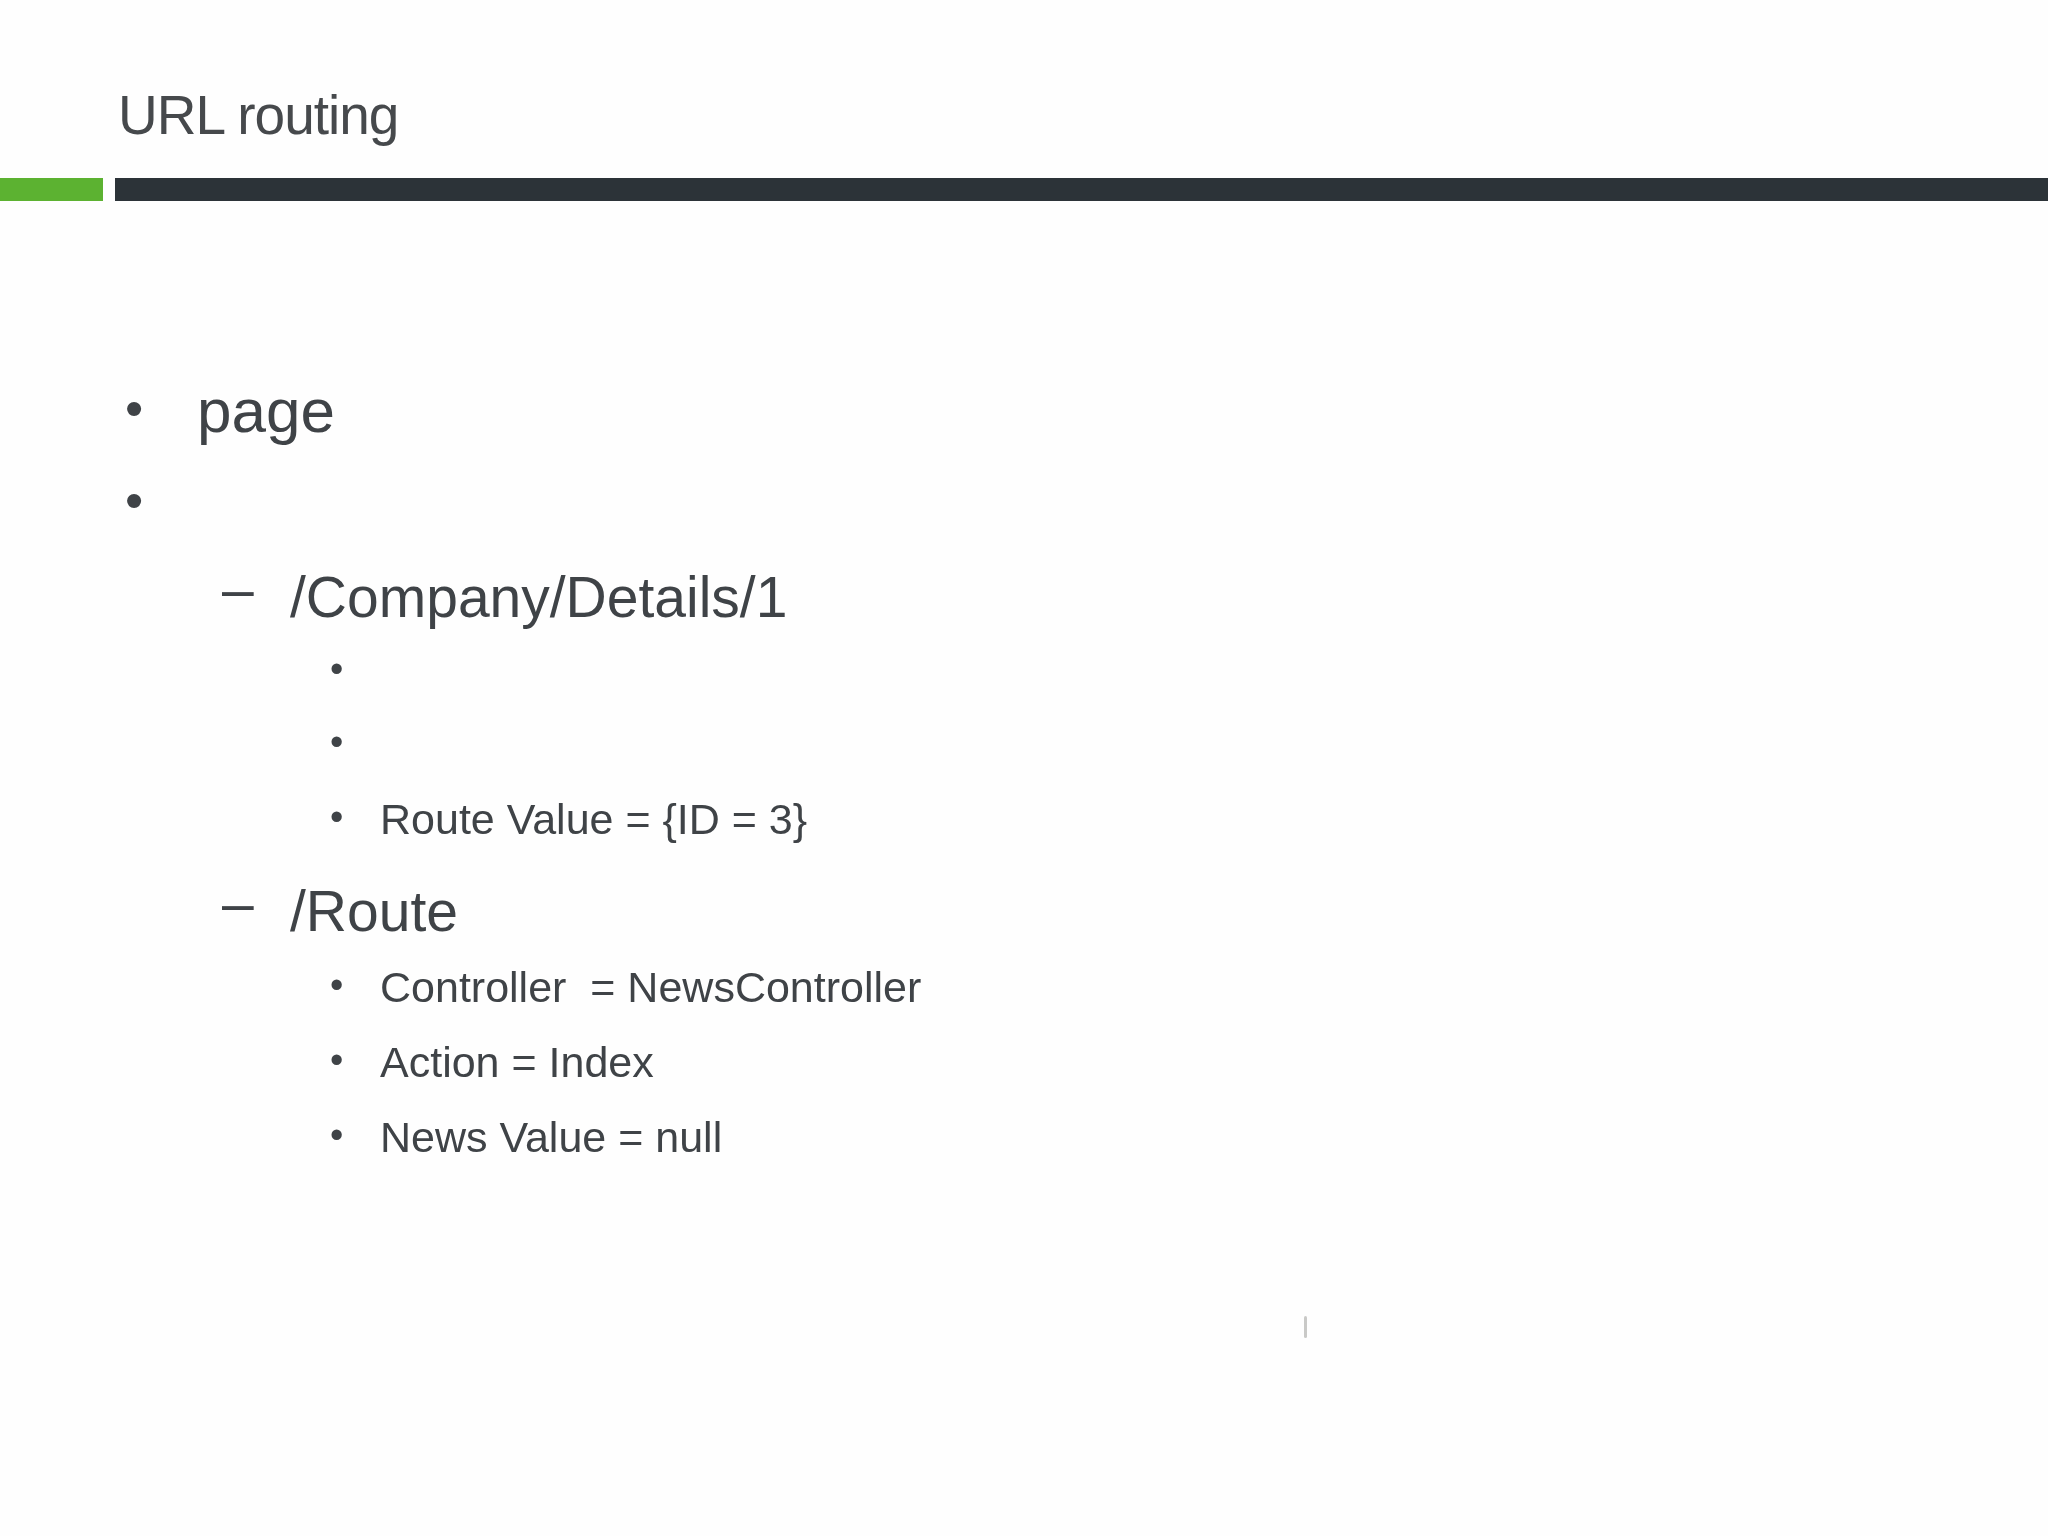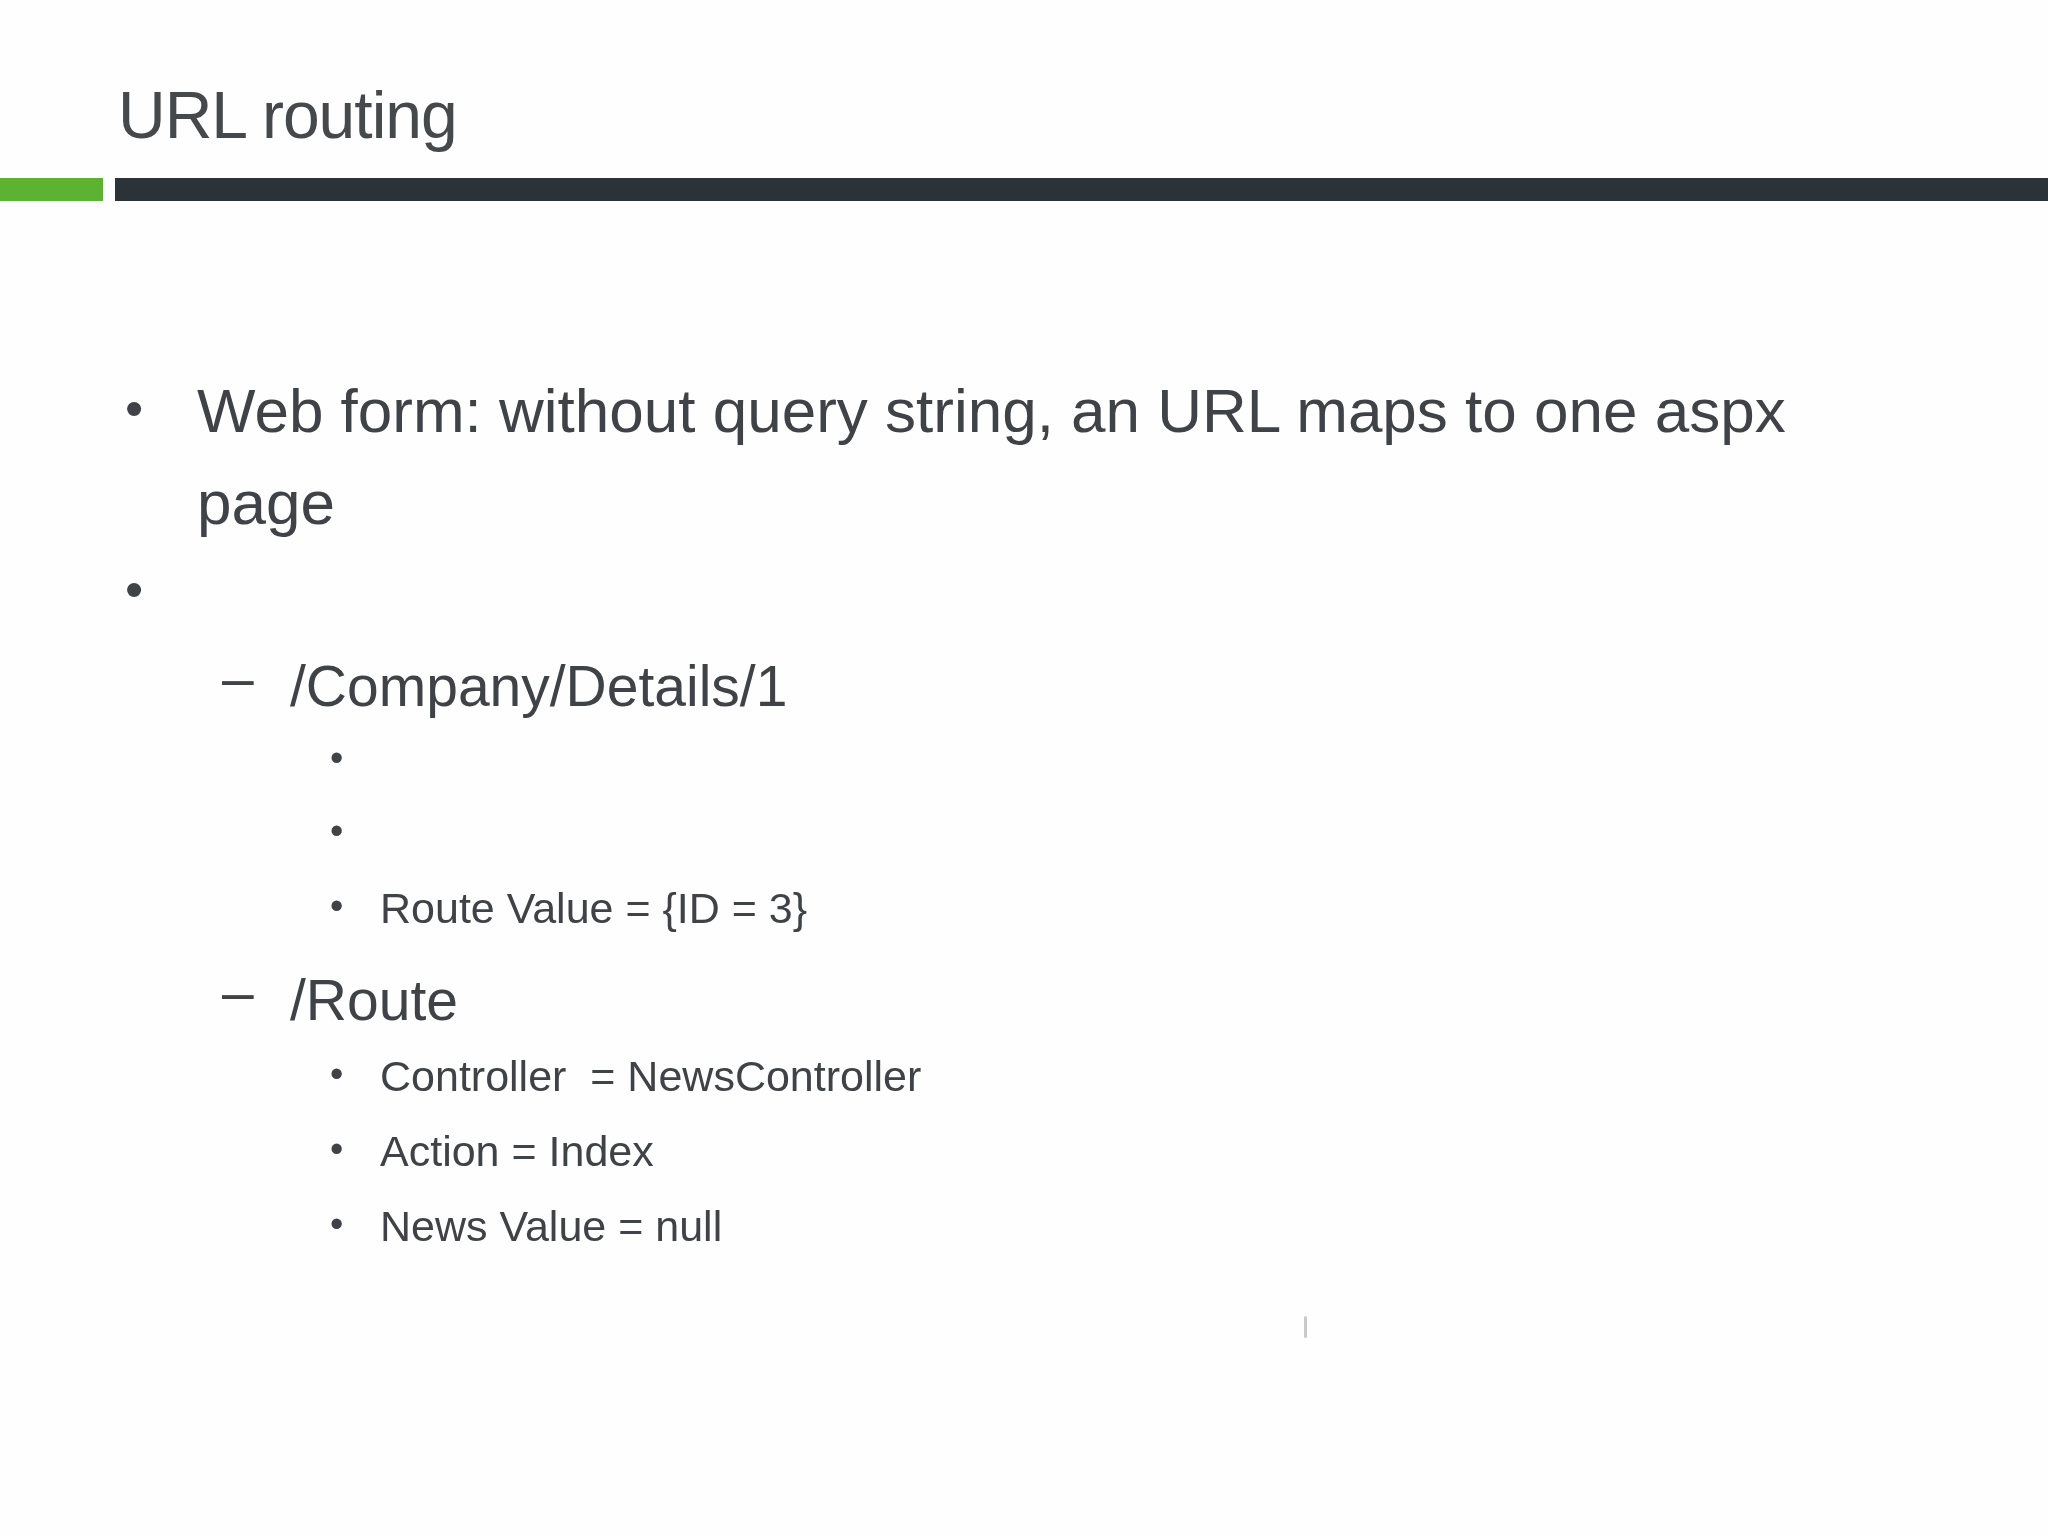--- a/index.html
+++ b/index.html
@@ -17,21 +17,21 @@
   }
   .slide {
     position: absolute;
     inset: 0;
     background: #fefefe;
   }
   .slide-title {
     position: absolute;
     left: 118px;
     top: 70px;
-    font-size: 66px;
+    font-size: 55px;
     line-height: 90px;
     font-weight: 400;
     color: #46494c;
     letter-spacing: -1px;
     white-space: nowrap;
   }
   .accent-bar {
     position: absolute;
     top: 178px;
     left: 0;
@@ -125,21 +125,20 @@
   <div class="accent-bar">
     <div class="green-seg"></div>
     <div class="dark-seg"></div>
   </div>
 
   <div class="content">
 
     <div class="item l1">
       <span class="marker">•</span>
       <div class="text-block">
-        <div class="text">Web form: without query string, an URL maps to one aspx</div>
         <div class="text">page</div>
       </div>
     </div>
 
     <div class="item l1">
       <span class="marker">•</span>
     </div>
 
     <div class="item l2 first">
       <span class="marker">–</span>

